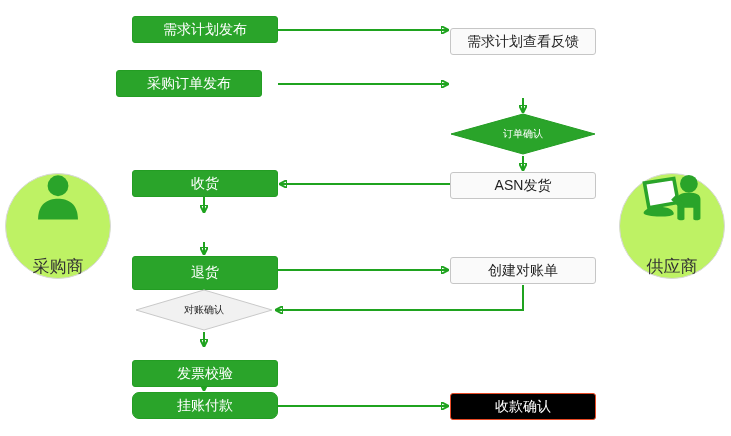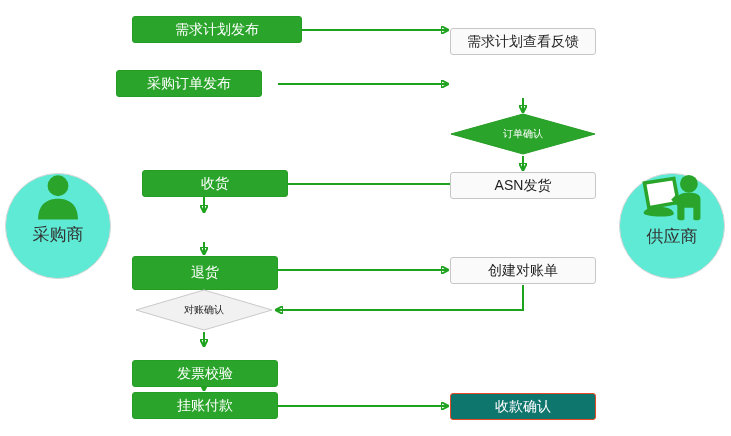--- a/index.html
+++ b/index.html
@@ -7,33 +7,33 @@
     position:relative; width:731px; height:436px; background:#ffffff;
     font-family:"Liberation Sans", sans-serif; overflow:hidden;
   }
   .node {
     position:absolute; box-sizing:border-box;
     display:flex; align-items:center; justify-content:center;
     font-size:14px; border-radius:3px; white-space:nowrap;
   }
   .node.green  { background:#2aa42a; border:1px solid #239d23; color:#ffffff; }
   .node.light  { background:#fafafa; border:1px solid #c6c6c6; color:#1f1f1f; }
-  .node.red    { background:#0f766e; border:1px solid #e84a26; color:#ffffff; }
+  .node.red    { background:#000000; border:1px solid #e84a26; color:#ffffff; }
   .diamond {
     position:absolute; display:flex; align-items:center; justify-content:center;
     font-size:10px; white-space:nowrap;
   }
   .diamond svg { position:absolute; left:0; top:0; width:100%; height:100%; }
   .diamond span { position:relative; z-index:1; }
   .diamond.green-d span { color:#ffffff; }
   .diamond.gray-d  span { color:#1f1f1f; }
   .actor {
     position:absolute; width:106px; height:106px; border-radius:50%;
-    background:#5eead4; border:1px solid #d8d8d8; box-sizing:border-box;
-    display:flex; flex-direction:column; align-items:center; justify-content:flex-start;
+    background:#bef264; border:1px solid #d8d8d8; box-sizing:border-box;
+    display:flex; flex-direction:column; align-items:center; justify-content:space-between;
   }
   .actor .label { font-size:17px; color:#333333; margin-top:3px; }
   .connectors { position:absolute; left:0; top:0; width:731px; height:436px; }
   .connectors path { stroke:#1fa31f; stroke-width:2; fill:none; }
 </style>
 </head>
 <body>
 
 <div class="canvas">
 
@@ -69,34 +69,34 @@
     <svg width="64" height="48" viewBox="0 0 72 54">
       <polygon points="5,10 38,5 43,32 10,38" fill="#ffffff" stroke="#2aa42a" stroke-width="4"></polygon>
       <path d="M4,44 C4,39 14,37 22,37 C32,37 38,40 38,45 C38,49 4,49 4,44 Z" fill="#2aa42a"></path>
       <circle cx="55" cy="11" r="10" fill="#2aa42a"></circle>
       <path d="M42,28 C42,23 47,21 55,21 C63,21 68,23 68,28 L68,50 C68,52 62,53 60,51 L60,38 L50,38 L50,51 C48,53 42,52 42,50 Z" fill="#2aa42a"></path>
       <path d="M40,24 L50,34 L46,39 L35,29 Z" fill="#2aa42a"></path>
     </svg>
     <div class="label">供应商</div>
   </div>
 
-  <div class="node green" style="left:132px; top:16px;  width:170px; height:27px;">需求计划发布</div>
+  <div class="node green" style="left:132px; top:16px;  width:146px; height:27px;">需求计划发布</div>
   <div class="node green" style="left:116px; top:70px;  width:146px; height:27px;">采购订单发布</div>
-  <div class="node green" style="left:132px; top:170px; width:146px; height:27px;margin-left:10px;">收货</div>
+  <div class="node green" style="left:132px; top:170px; width:146px; height:27px;">收货</div>
   <div class="node green" style="left:132px; top:256px; width:146px; height:34px;">退货</div>
 
   <div class="diamond gray-d" style="left:135px; top:289px; width:138px; height:42px;">
     <svg viewBox="0 0 138 42" preserveAspectRatio="none">
       <polygon points="69,1 137,21 69,41 1,21" fill="#f1f1f1" stroke="#c9c9c9" stroke-width="1"></polygon>
     </svg>
     <span>对账确认</span>
   </div>
 
   <div class="node green" style="left:132px; top:360px; width:146px; height:27px;">发票校验</div>
-  <div class="node green" style="left:132px; top:392px; width:146px; height:27px;">挂账付款</div>
+  <div class="node green" style="left:132px; top:392px; width:146px; height:27px;border-radius:7px;">挂账付款</div>
 
   <div class="node light" style="left:450px; top:28px;  width:146px; height:27px;">需求计划查看反馈</div>
 
   <div class="diamond green-d" style="left:450px; top:113px; width:146px; height:42px;">
     <svg viewBox="0 0 146 42" preserveAspectRatio="none">
       <polygon points="73,1 145,21 73,41 1,21" fill="#2aa42a" stroke="#239d23" stroke-width="1"></polygon>
     </svg>
     <span>订单确认</span>
   </div>
 

